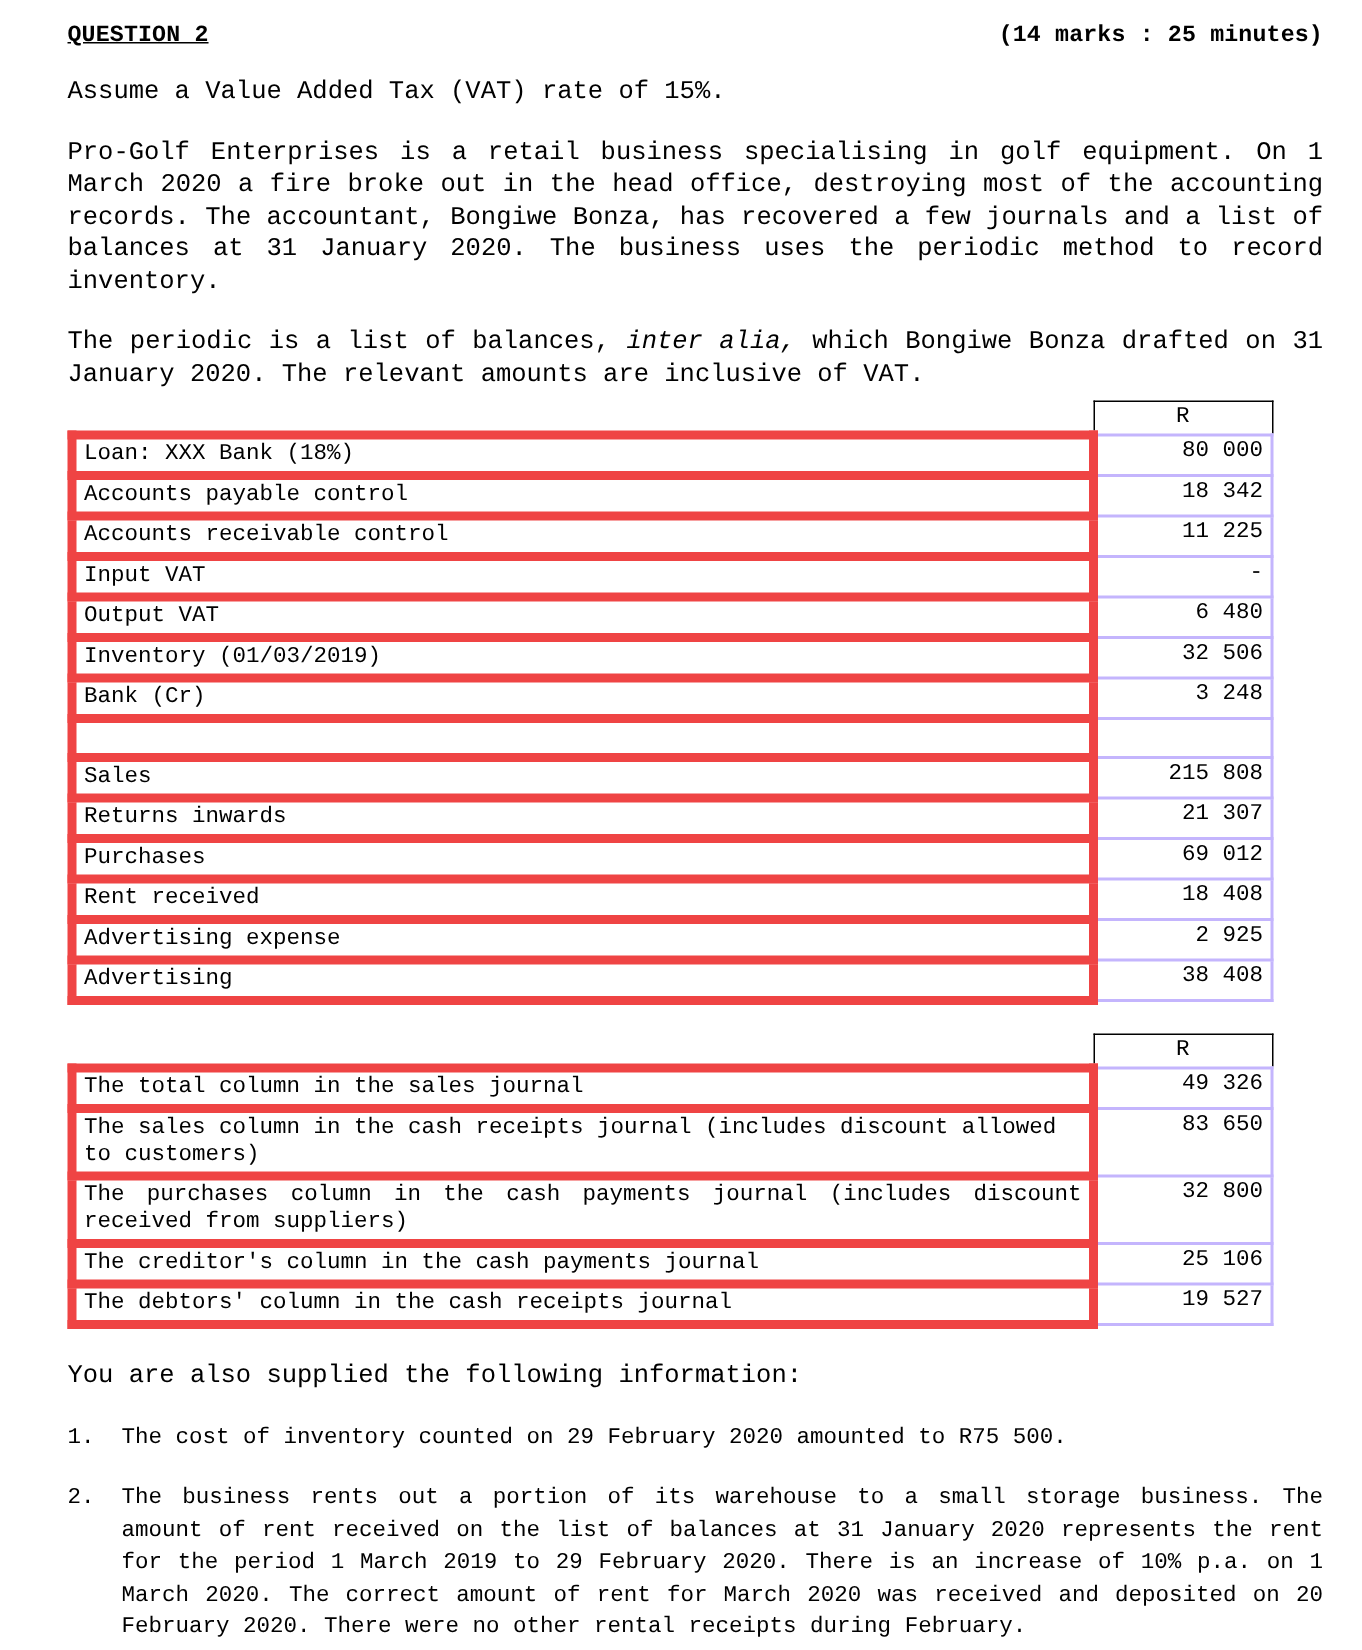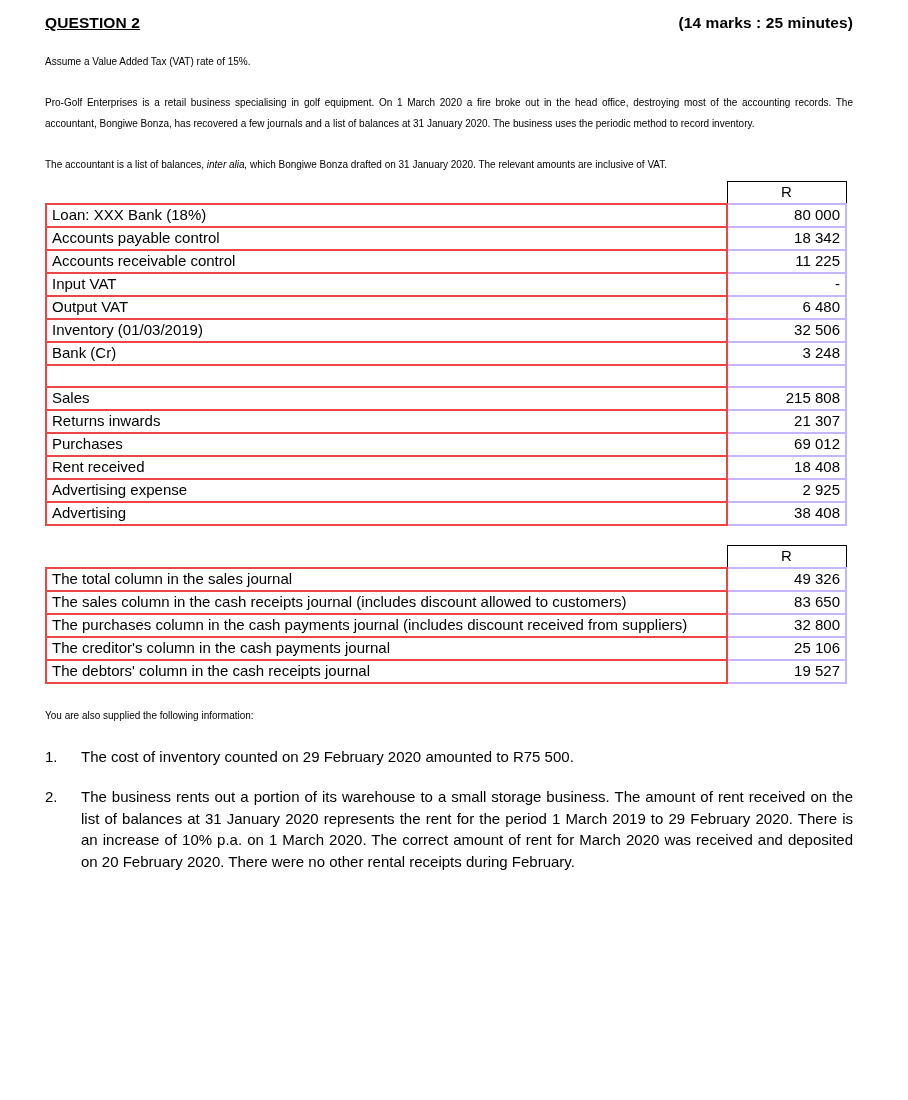--- a/index.html
+++ b/index.html
@@ -13,21 +13,22 @@
     height: 1100px;
     font-family: "Liberation Sans", sans-serif;
     color: #000000;
     overflow: hidden;
   }
   .page {
     position: relative;
     width: 908px;
     height: 1100px;
     box-sizing: border-box;
-    padding: 14px 55px 0 45px;
+    padding: 14px 26px 0 45px;
+    font-family: Liberation Mono, monospace;
   }
 
   
   .q-header {
     display: flex;
     justify-content: space-between;
     align-items: baseline;
     font-size: 15.5px;
     font-weight: bold;
     margin-bottom: 19px;
@@ -36,21 +37,21 @@
     text-decoration: underline;
     letter-spacing: 0.1px;
   }
   .q-marks {
     letter-spacing: 0.1px;
     text-align: center;
   }
 
   
   .para {
-    font-size: 10px;
+    font-size: 17px;
     line-height: 21.5px;
     text-align: justify;
     margin: 0 0 19px 0;
   }
   .para.no-justify {
     text-align: left;
   }
   .para em {
     font-style: italic;
   }
@@ -69,21 +70,21 @@
   .ledger col.c-label { width: 681px; }
   .ledger col.c-amount { width: 119px; }
 
   .ledger td, .ledger th {
     padding: 1px 5px 2px 5px;
     line-height: 18px;
     vertical-align: top;
     font-weight: normal;
   }
   .ledger td.label {
-    border: 2px solid #ef4444;
+    border: 6px solid #ef4444;
     text-align: left;
   }
   .ledger td.amount {
     border: 2px solid #c4b5fd;
     text-align: right;
     white-space: nowrap;
   }
   
   .ledger tr.head td.label {
     border: none;
@@ -142,21 +143,21 @@
 
   <div class="q-header">
     <span class="q-title">QUESTION 2</span>
     <span class="q-marks">(14 marks : 25 minutes)</span>
   </div>
 
   <p class="para no-justify">Assume a Value Added Tax (VAT) rate of 15%.</p>
 
   <p class="para">Pro-Golf Enterprises is a retail business specialising in golf equipment.  On 1 March 2020 a fire broke out in the head office, destroying most of the accounting records.  The accountant, Bongiwe Bonza, has recovered a few journals and a list of balances at 31 January 2020.  The business uses the periodic method to record inventory.</p>
 
-  <p class="para tight"><span>The accountant is a list of balances, </span><em>inter alia,</em><span> which Bongiwe Bonza drafted on 31 January 2020.  The relevant amounts are inclusive of VAT.</span></p>
+  <p class="para tight"><span>The periodic is a list of balances, </span><em>inter alia,</em><span> which Bongiwe Bonza drafted on 31 January 2020.  The relevant amounts are inclusive of VAT.</span></p>
 
   <div class="table-block">
     <table class="ledger">
       <colgroup>
         <col class="c-label">
         <col class="c-amount">
       </colgroup>
       <tbody>
         <tr class="head">
           <td class="label"></td>

